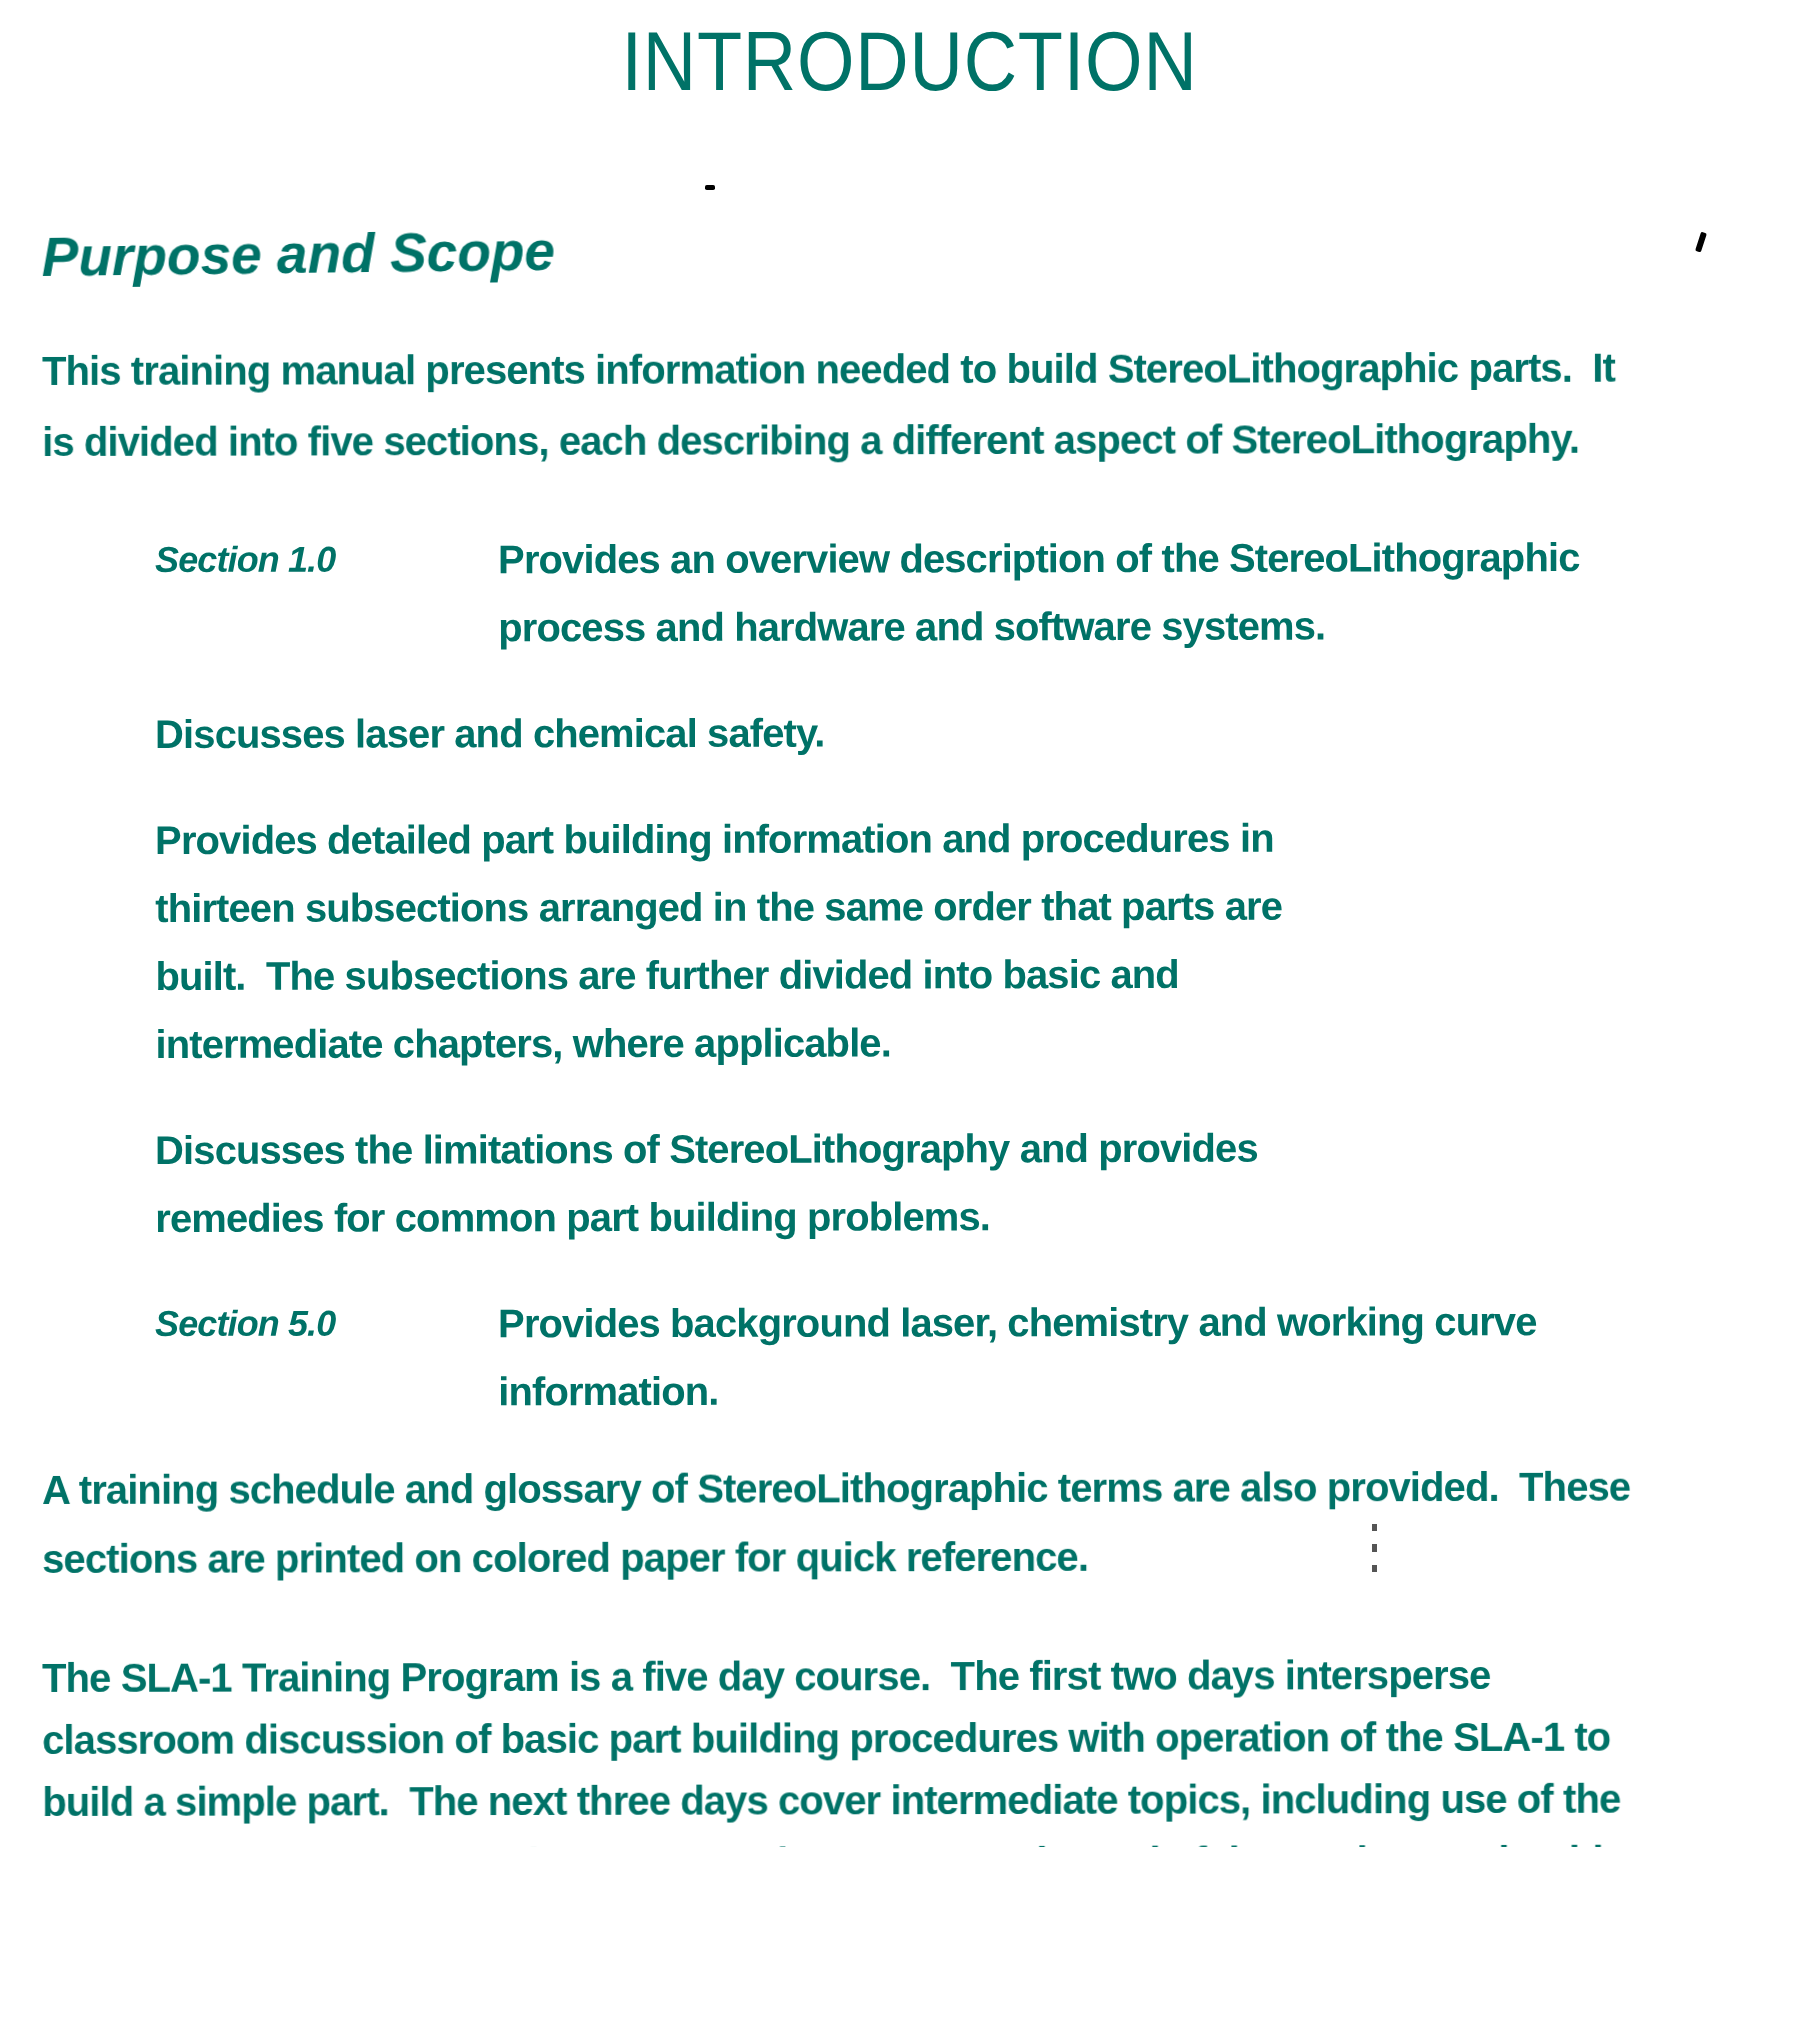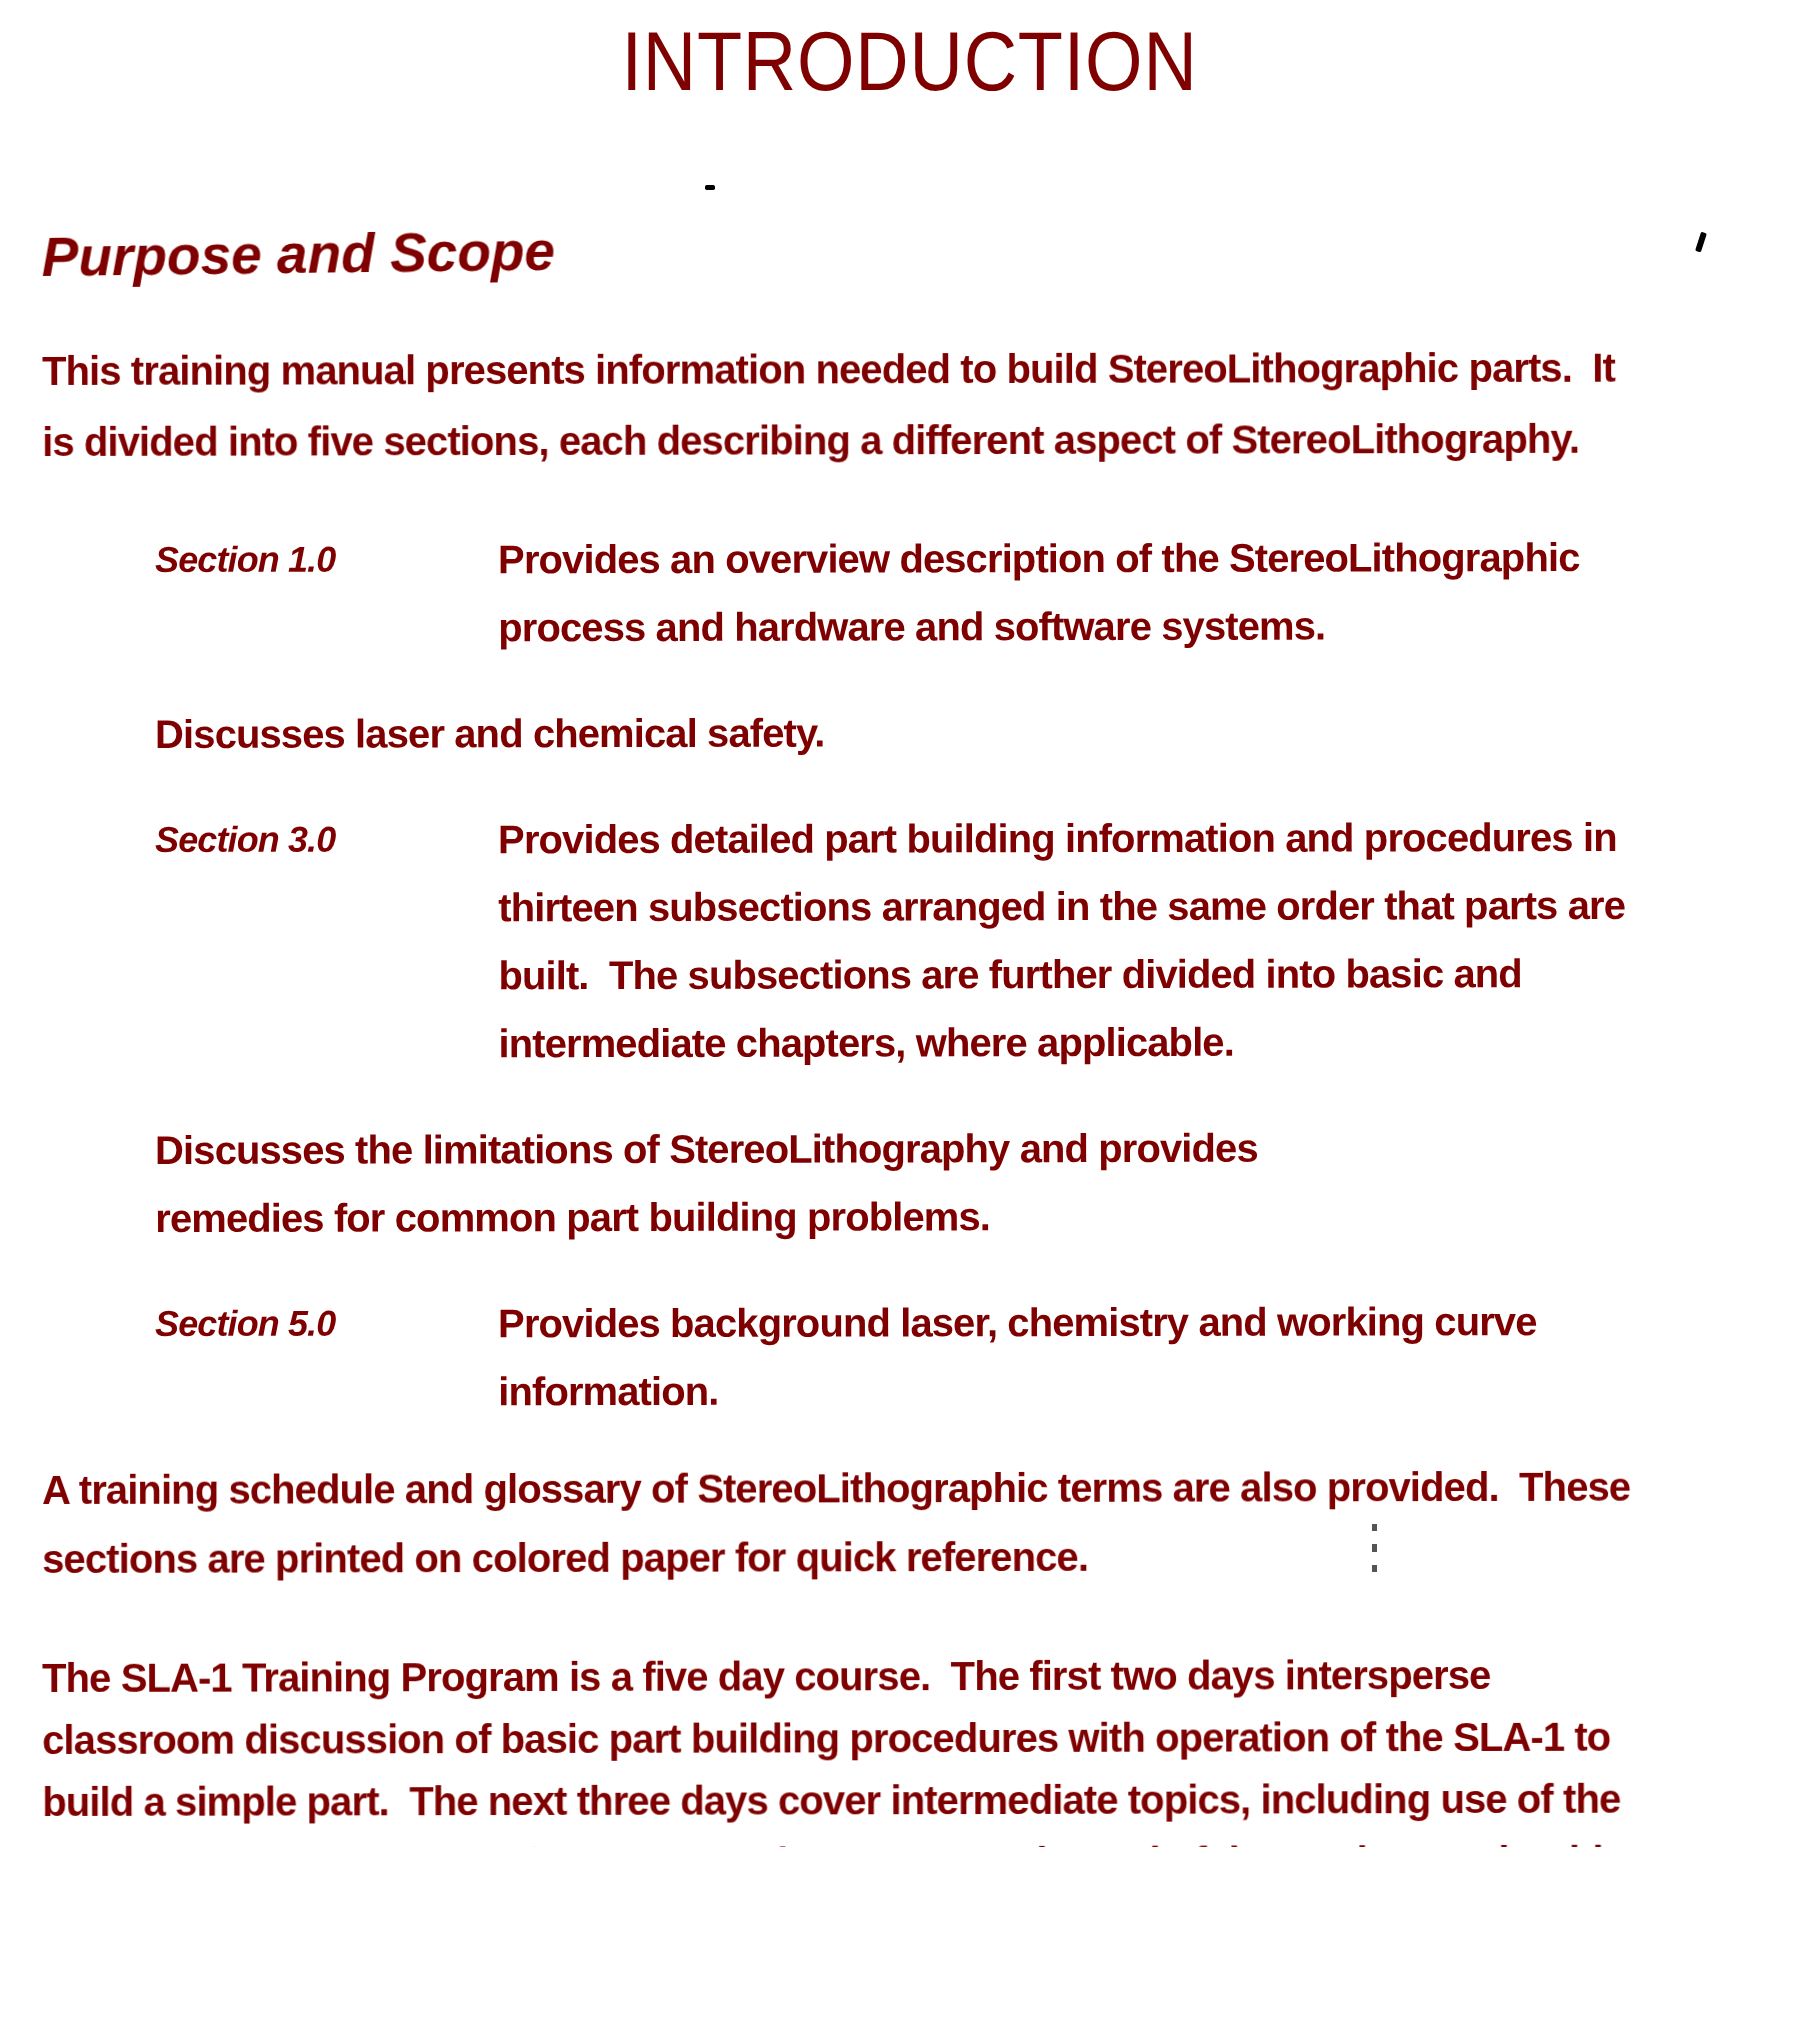--- a/index.html
+++ b/index.html
@@ -5,21 +5,21 @@
   html, body {
     margin: 0;
     padding: 0;
     background: #ffffff;
   }
   .page {
     position: relative;
     width: 1819px;
     height: 1847px;
     background: #ffffff;
-    color: #7f1d1d;
+    color: #0f766e;
     font-family: "Liberation Sans", sans-serif;
     overflow: hidden;
   }
   
   .doc-title {
     position: absolute;
     top: 12.8px;
     left: 0;
     width: 100%;
     text-align: center;
@@ -142,21 +142,20 @@
       <div class="section-label">Section 1.0</div>
       <div class="section-desc">Provides an overview description of the StereoLithographic
 process and hardware and software systems.</div>
     </div>
 
     <div class="section-row">
       <div class="section-desc">Discusses laser and chemical safety.</div>
     </div>
 
     <div class="section-row">
-      <div class="section-label">Section 3.0</div>
       <div class="section-desc">Provides detailed part building information and procedures in
 thirteen subsections arranged in the same order that parts are
 built.  The subsections are further divided into basic and
 intermediate chapters, where applicable.</div>
     </div>
 
     <div class="section-row">
       <div class="section-desc">Discusses the limitations of StereoLithography and provides
 remedies for common part building problems.</div>
     </div>

